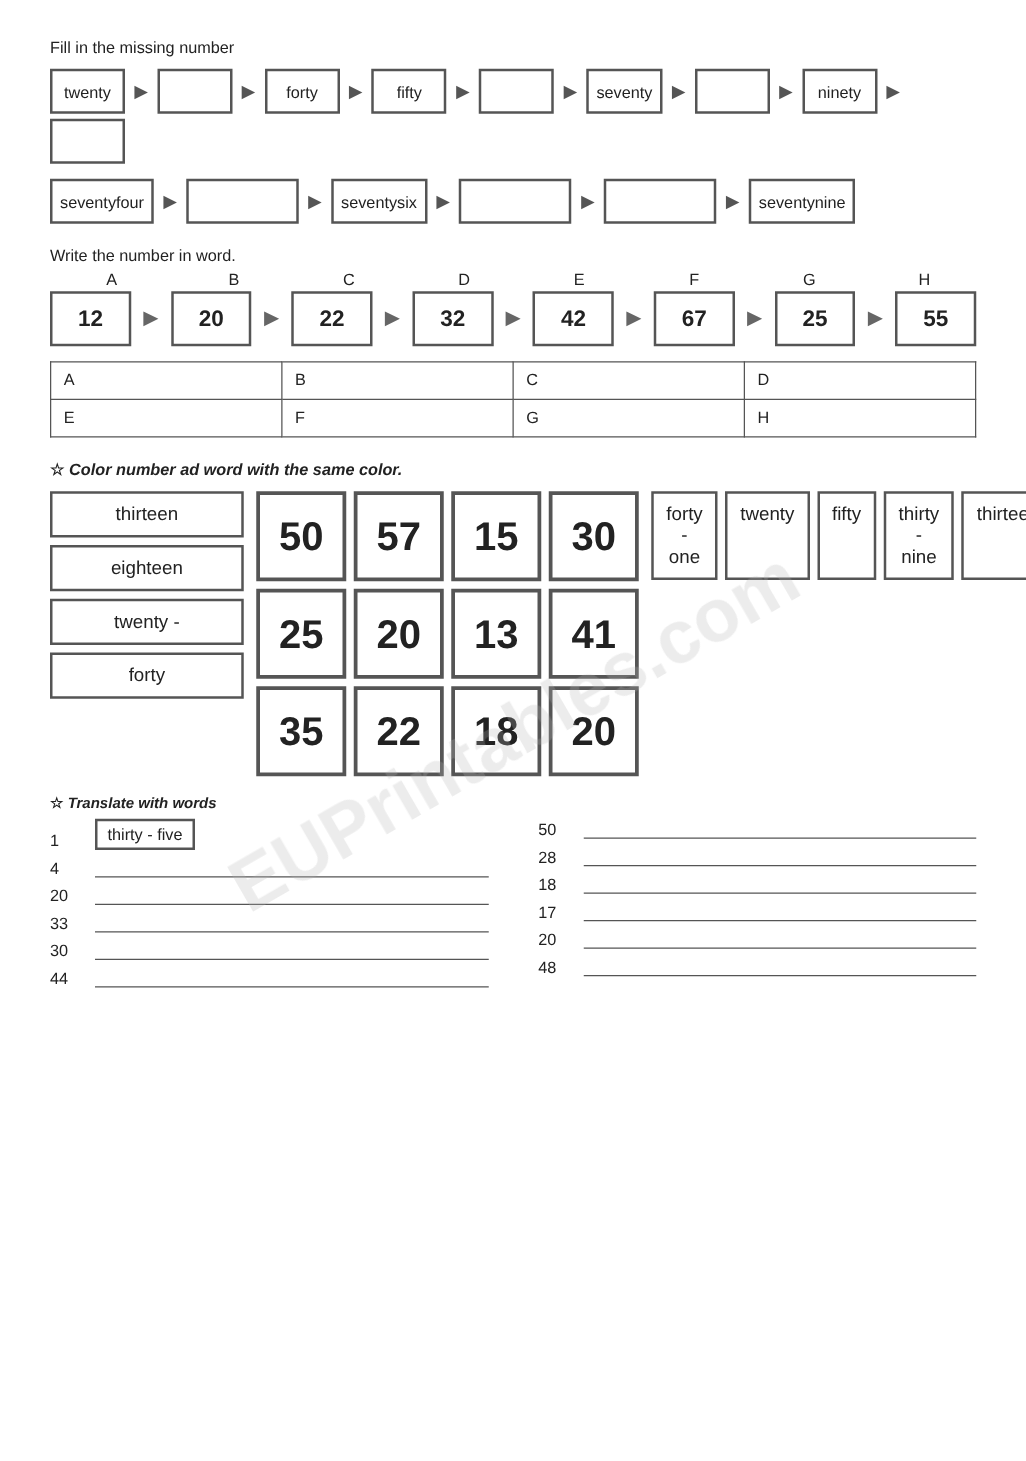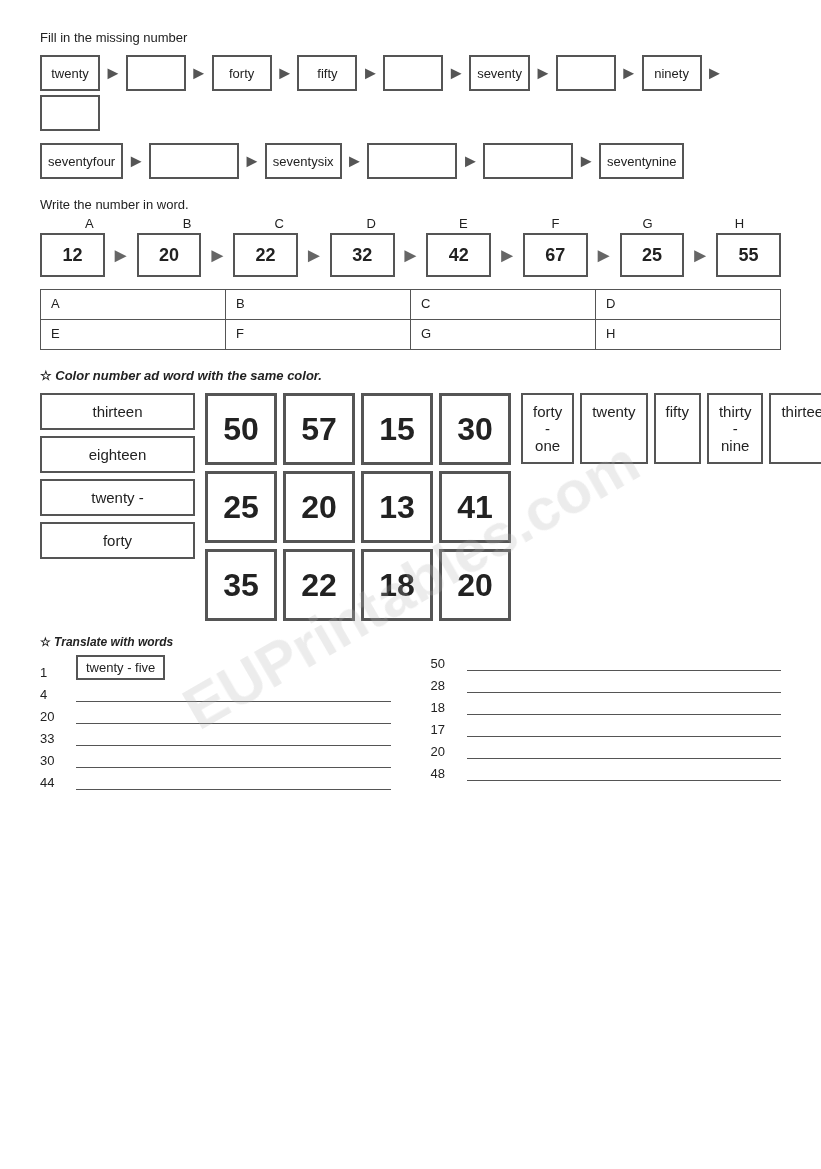--- a/index.html
+++ b/index.html
@@ -338,21 +338,21 @@
 <div class="translate-section">
   <p class="translate-title">
     <span class="star">☆</span>
     <span> Translate with words</span>
   </p>
   <div class="translate-content">
 
     <div class="translate-col">
       <div class="translate-row">
         <span class="translate-num">1</span>
-        <div class="translate-highlight">twenty - five</div>
+        <div class="translate-highlight">thirty - five</div>
       </div>
       <div class="translate-row">
         <span class="translate-num">4</span>
         <div class="translate-line"></div>
       </div>
       <div class="translate-row">
         <span class="translate-num">20</span>
         <div class="translate-line"></div>
       </div>
       <div class="translate-row">

